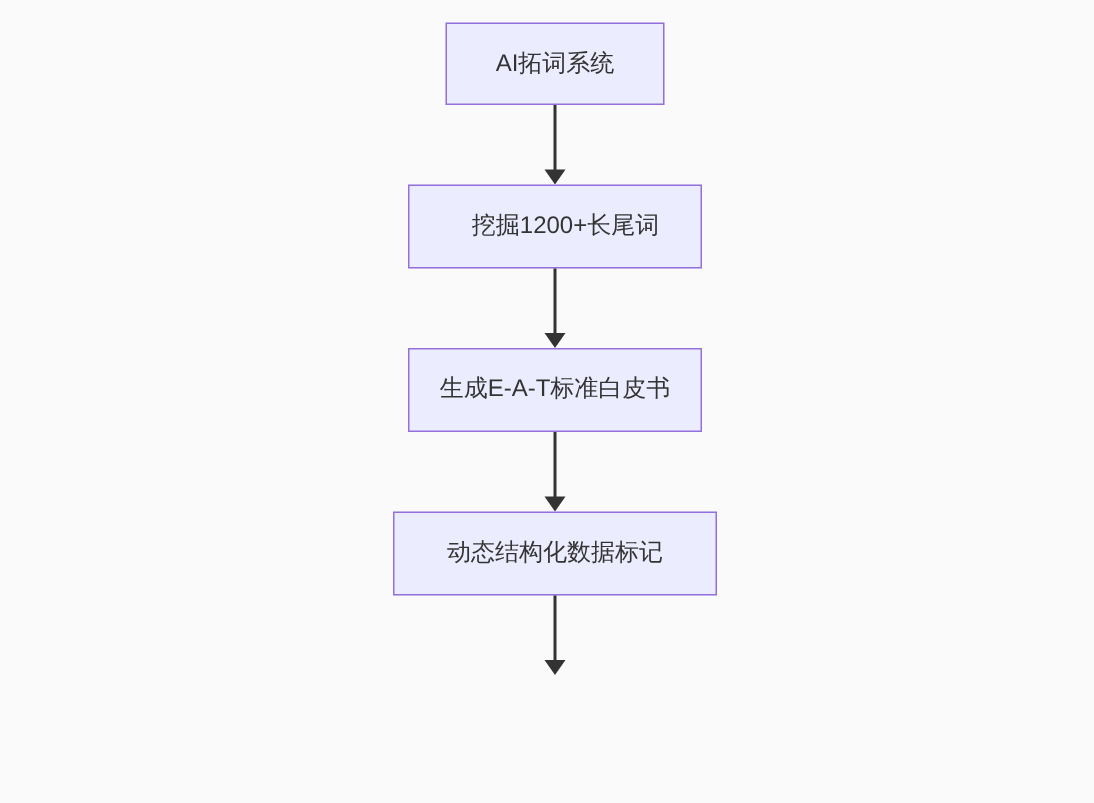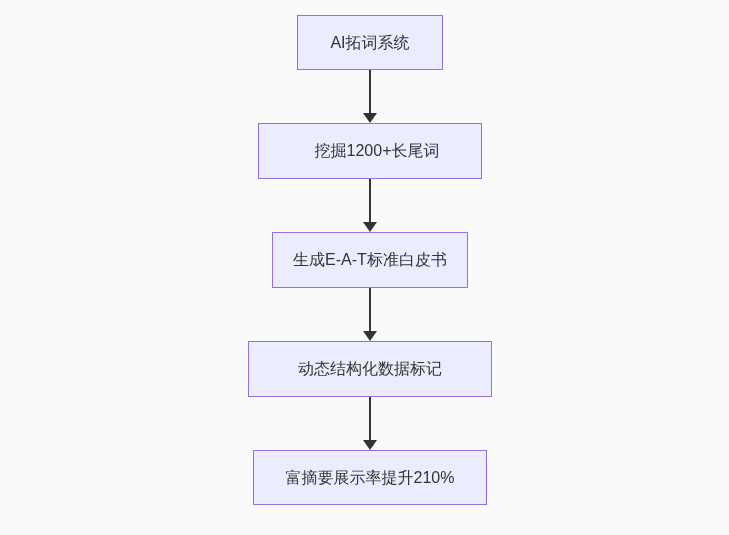--- a/index.html
+++ b/index.html
@@ -41,23 +41,23 @@
     border: 1px solid var(--node-border);
     color: var(--text);
     font-size: 16px;
     line-height: 1;
     white-space: nowrap;
     height: 55px;
     padding: 0 10px;
     text-align: center;
   }
   .n1 { width: 146px; }
-  .n2 { width: 224px; height: 56px; padding-left: 24px; }
+  .n2 { width: 196px; height: 56px; padding-left: 24px; }
   .n3 { width: 196px; height: 56px; }
-  .n4 { width: 244px; height: 56px; }
+  .n4 { width: 216px; height: 56px; }
   .n5 { width: 234px; }
   .edge {
     display: flex;
     flex-direction: column;
     align-items: center;
     height: 53px;
   }
   .edge .line {
     width: 2px;
     flex: 1 1 auto;
@@ -99,16 +99,15 @@
       <div class="head"></div>
     </div>
 
     <div class="node n4">动态结构化数据标记</div>
 
     <div class="edge">
       <div class="line"></div>
       <div class="head"></div>
     </div>
 
-    <div class="node n5">富摘要展示率提升210%</div>
 
   </div>
 </div>
 
 </body></html>

